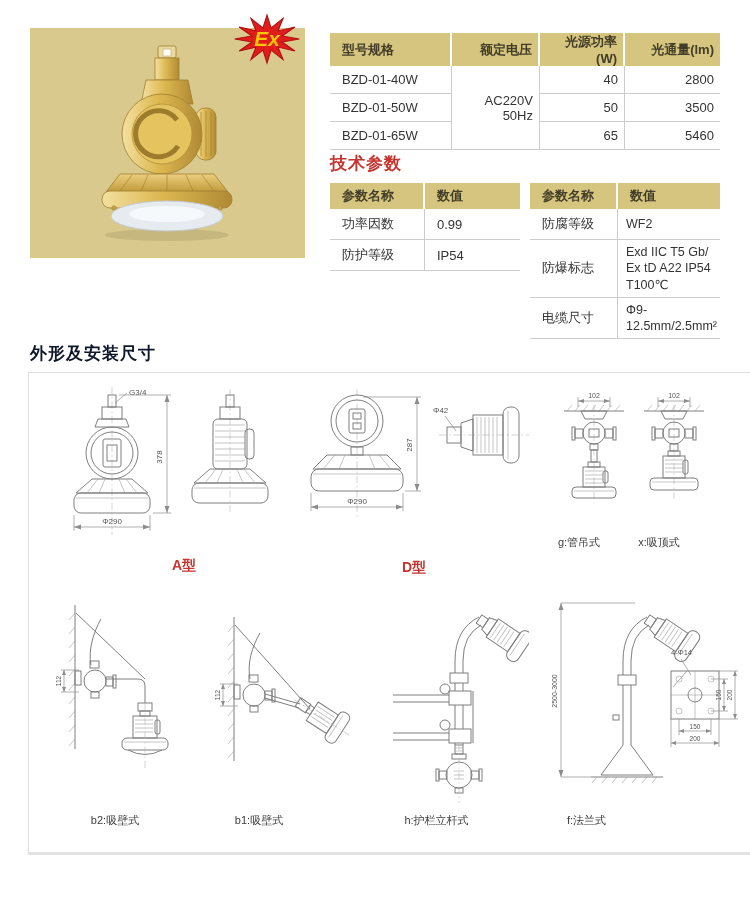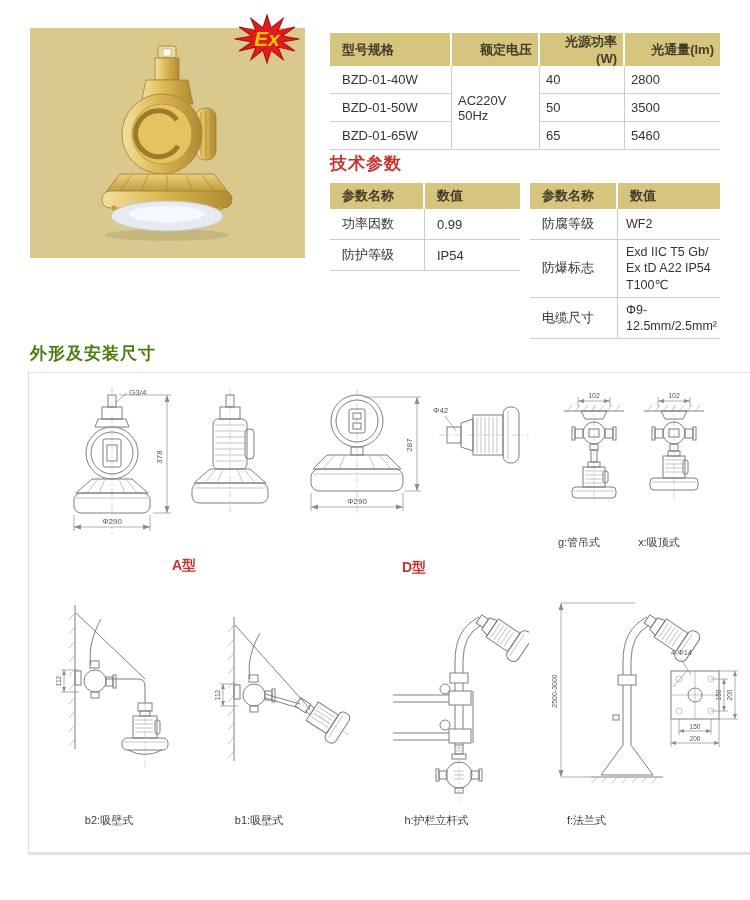--- a/index.html
+++ b/index.html
@@ -19,38 +19,38 @@
 
   
   table { border-collapse:separate; border-spacing:0; font-size:13px; table-layout:fixed; }
   th {
     background:#d5c57e; color:#423d28; font-weight:bold;
     height:26px; text-align:right; padding:0 6px;
     border-right:2px solid #fff;
   }
   th:last-child { border-right:none; }
   td {
-    background:#fff; text-align:left; padding:2px 6px;
+    background:#fff; text-align:right; padding:2px 6px;
     border-bottom:1px solid #ccc; border-right:1px solid #ccc;
     color:#333;
   }
   td:last-child { border-right:none; }
   .c-name { text-align:left; padding-left:12px; }
 
   .spec-table { left:330px; top:33px; width:390px; }
   .spec-table td { height:28px; }
 
   .tech-title { left:330px; top:152px; font-size:17px; font-weight:bold; color:#c5342e; letter-spacing:1px; }
   .tech-left  { left:330px; top:183px; width:190px; }
   .tech-left td { height:31px; }
   .tech-right { left:530px; top:183px; width:190px; }
   .tech-right td { height:31px; text-align:left; }
   .tech-right td.c-val { font-size:12.5px; line-height:1.3; white-space:pre-line; padding:4px 4px 4px 8px; }
 
-  .dim-title { left:30px; top:342px; font-size:17px; font-weight:bold; color:#4d7c0f; letter-spacing:1px; }
+  .dim-title { left:30px; top:342px; font-size:17px; font-weight:bold; color:#0f172a; letter-spacing:1px; }
 
   
   .panel {
     left:28px; top:372px; width:743px; height:483px;
     background:#fff; border:1px solid #dedede; border-bottom:3px solid #e2e2e2;
   }
   .dwg-label-red  { position:absolute; width:110px; text-align:center; font-size:14px; font-weight:bold; color:#c5342e; }
   .dwg-label-dark { position:absolute; text-align:center; font-size:11px; color:#3c3c3c; }
 
   
@@ -383,21 +383,21 @@
     <path class="thin" d="M82,121 h18 M82,125 h18 M82,129 h18 M82,133 h18 M71,143 h42"></path>
     <line class="cl" x1="92" y1="104" x2="92" y2="172"></line>
     <g class="dim">
       <line x1="8" y1="71" x2="26" y2="71"></line>
         <line x1="8" y1="93" x2="26" y2="93"></line>
       <line x1="11" y1="71" x2="11" y2="93"></line>
     </g>
     <path class="ar" d="M11,71 l-2,5 l4,0 z M11,93 l-2,-5 l4,0 z"></path>
     <text x="8" y="82" text-anchor="middle" style="font-size:6.5px" transform="rotate(-90 8 82)">112</text>
   </svg>
-  <div class="dwg-label-dark" style="left:30px;top:440px;width:100px">b2:吸壁式</div>
+  <div class="dwg-label-dark" style="left:36px;top:440px;width:100px">b2:吸壁式</div>
 
   <svg class="abs" style="left:175px;top:226px" width="150" height="205" viewBox="0 0 150 205">
     <g class="ln">
         <line x1="30" y1="18" x2="30" y2="162"></line>
       </g>
     <path class="thin" d="M30,26 l-6,7 M30,40 l-6,7 M30,54 l-6,7 M30,68 l-6,7 M30,82 l-6,7 M30,96 l-6,7 M30,110 l-6,7 M30,124 l-6,7 M30,138 l-6,7 M30,152 l-6,7"></path>
     <g class="ln">
       <line x1="31" y1="26" x2="106" y2="110"></line>
       <path d="M56,34 C48,48 43,64 46,80" fill="none"></path>
       <rect x="45" y="76" width="9" height="7"></rect>

